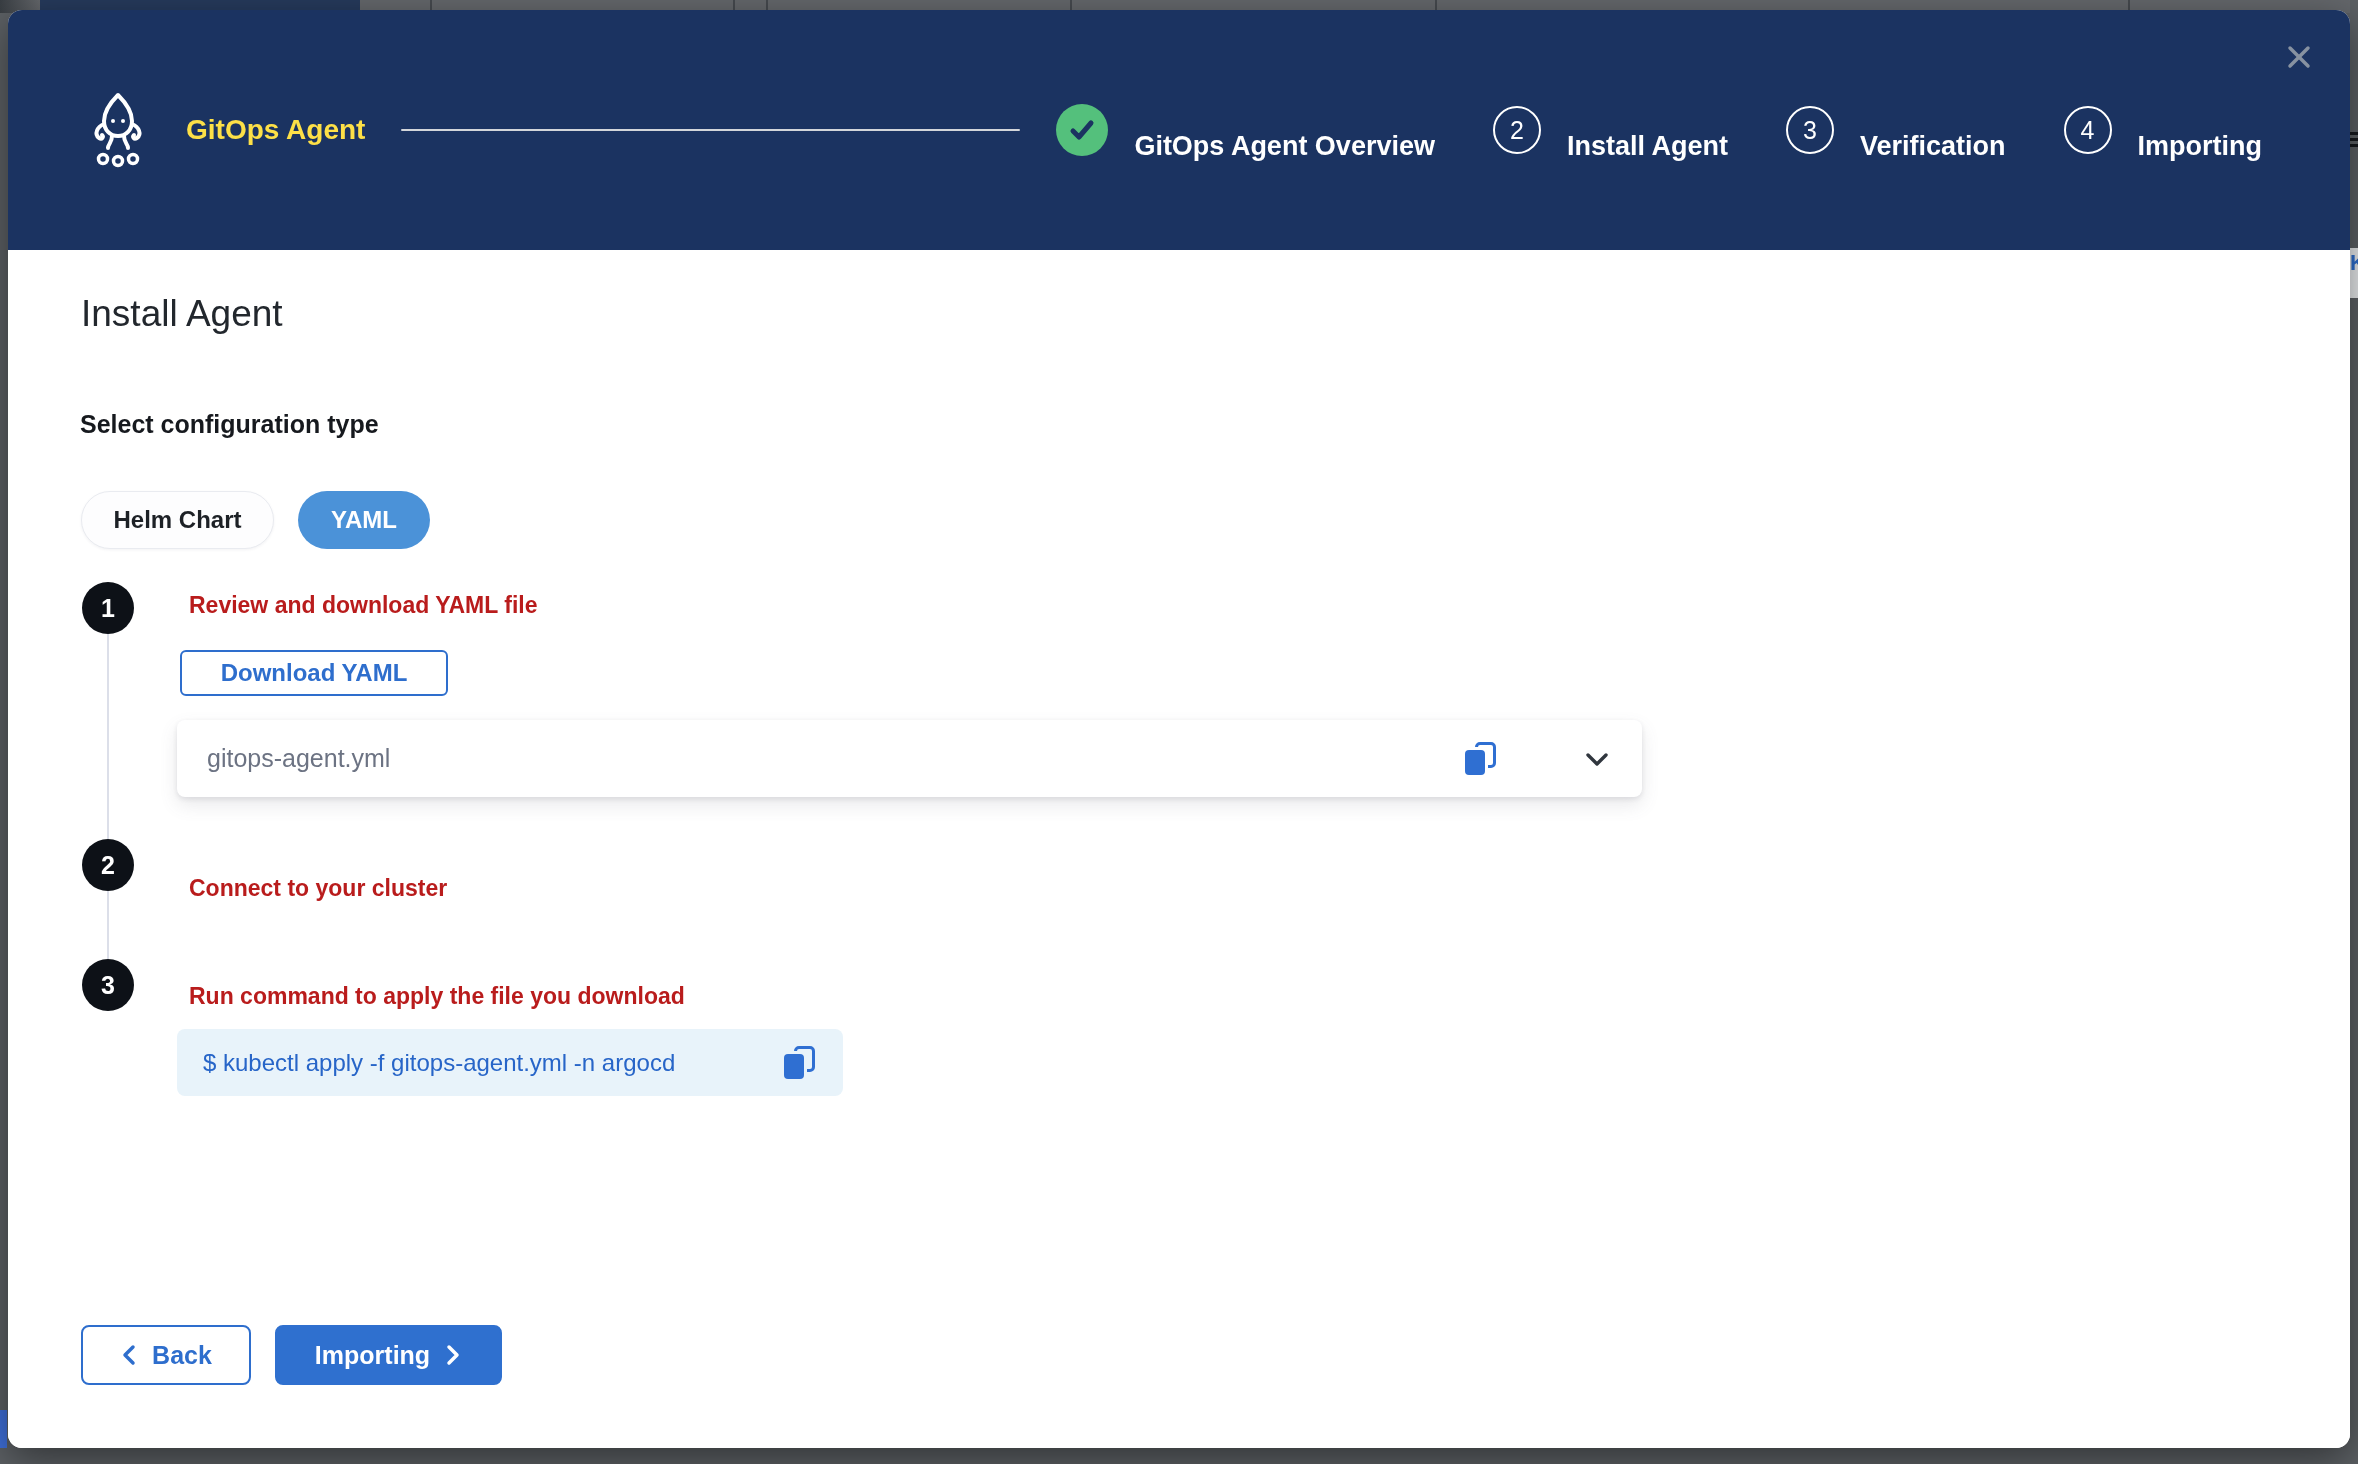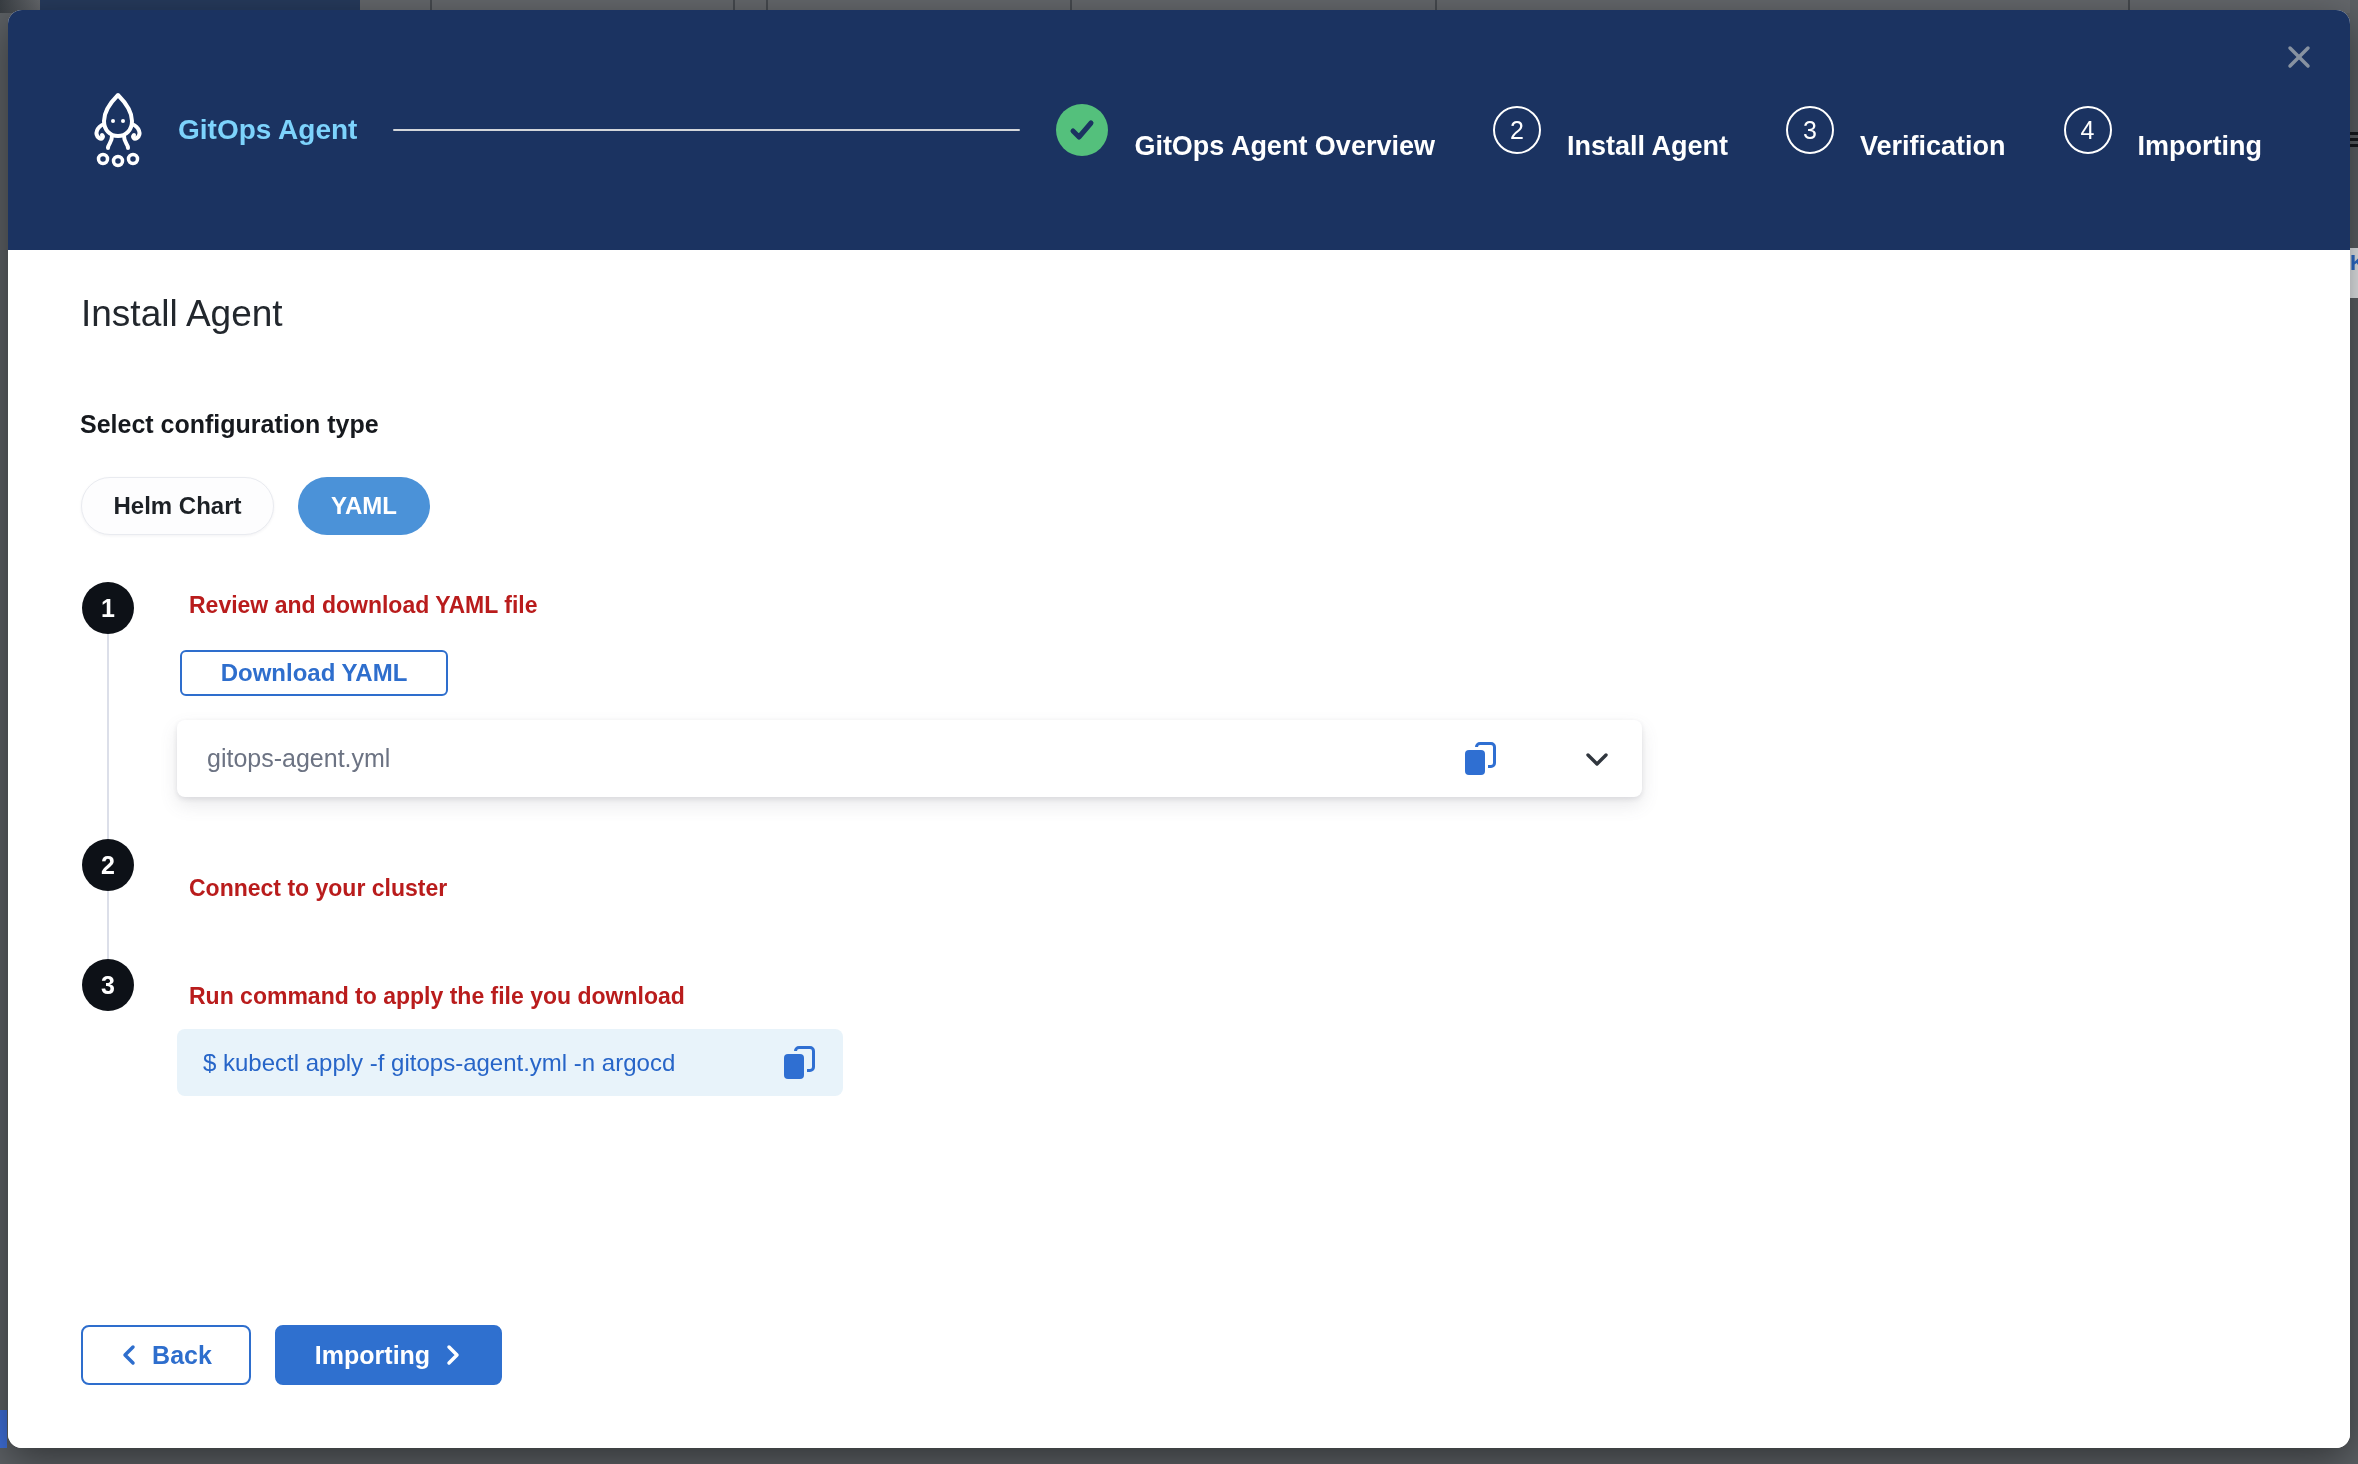--- a/index.html
+++ b/index.html
@@ -22,41 +22,41 @@
 
   
   .modal { position:absolute; left:8px; top:10px; width:2342px; height:1438px;
            border-radius:14px; background:#ffffff; overflow:hidden;
            box-shadow:0 12px 40px rgba(0,0,0,.45); }
 
   
   .modal-header { position:relative; height:240px; background:#1b3361; display:flex;
                   align-items:center; padding:0 88px 0 82px; }
   .logo-svg { flex:none; }
-  .header-title { color:#7dd3fc; font-size:28px; font-weight:bold; margin-left:32px; white-space:nowrap; }
+  .header-title { color:#fde047; font-size:28px; font-weight:bold; margin-left:40px; white-space:nowrap; }
   .header-divider { flex:1; height:2px; background:#d3d6da; margin:0 36px; border-radius:1px; }
   .stepper { display:flex; align-items:center; gap:58px; }
   .step-item { display:flex; align-items:center; gap:26px; }
   .check-circle { width:52px; height:52px; border-radius:50%; background:#54c07c;
                   display:flex; align-items:center; justify-content:center; }
   .num-circle { width:48px; height:48px; border-radius:50%; border:2px solid #ffffff;
                 color:#ffffff; font-size:25px; font-weight:500; display:flex;
                 align-items:center; justify-content:center; }
   .step-label { color:#ffffff; font-size:27px; font-weight:700; white-space:nowrap;margin-top:32px; }
   .close-btn { position:absolute; top:32px; right:36px; width:30px; height:30px; cursor:pointer;
                display:flex; align-items:center; justify-content:center; }
 
   
   .modal-body { position:relative; height:1198px; background:#ffffff; }
   
   .abs { position:absolute; }
   .config-label { left:72px; top:160px; font-size:25px; font-weight:bold; color:#16191e; }
   .pill-row { left:73px; top:227px; display:flex; gap:24px; }
   .pill { height:58px; border-radius:29px; display:flex; align-items:center; justify-content:center;
-          font-size:24px; font-weight:bold; cursor:pointer; }
+          font-size:24px; font-weight:bold; cursor:pointer;margin-top:14px; }
   .pill-helm { width:193px; background:#fdfdfe; border:1px solid #e9ebf0; color:#1d2126;
                box-shadow:0 1px 3px rgba(40,41,61,.06); }
   .pill-yaml { width:132px; background:#4b92d8; color:#ffffff; }
 
   .connector { width:2px; background:#dcdfe9; left:99px; }
   .black-circle { width:52px; height:52px; border-radius:50%; background:#0d1117; color:#ffffff;
                   font-size:25px; font-weight:bold; display:flex; align-items:center;
                   justify-content:center; left:74px; }
   .step-title { left:181px; font-size:23px; font-weight:bold; color:#b91c1c; white-space:nowrap; }
 

